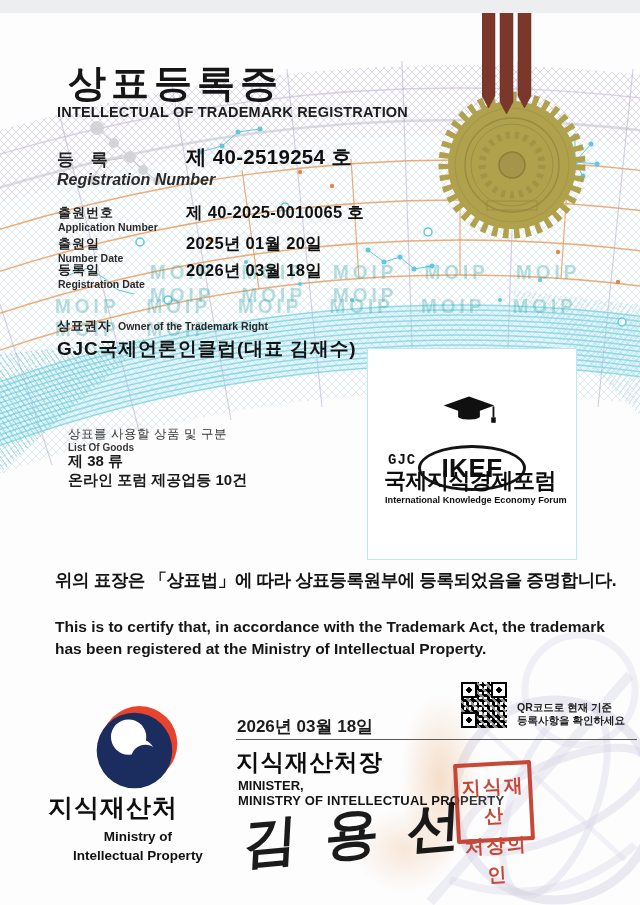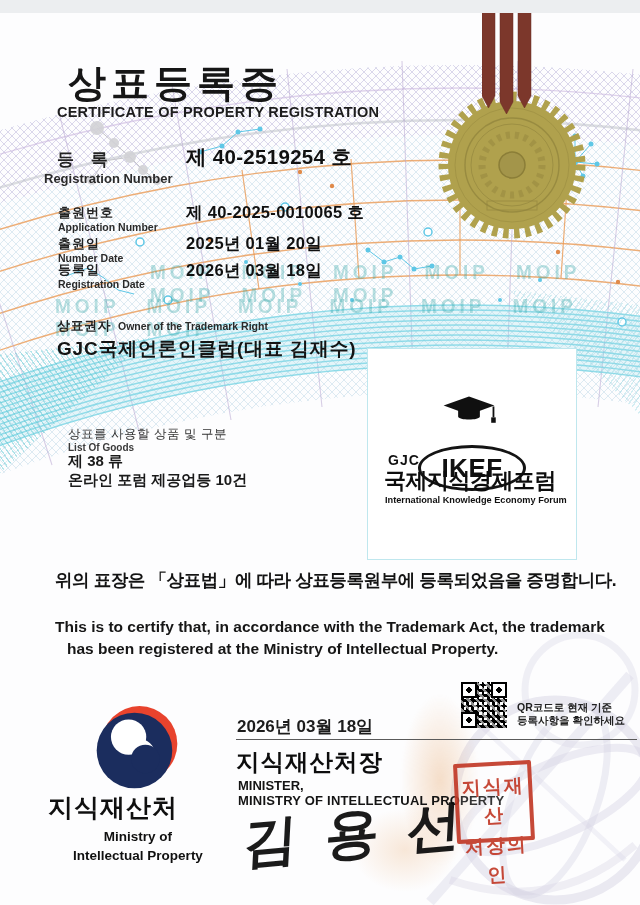--- a/index.html
+++ b/index.html
@@ -11,21 +11,21 @@
   .abs{position:absolute;}
   svg{display:block;}
   
   .title-ko{left:68px;top:58px;font-size:38px;font-weight:800;letter-spacing:5px;color:#161616;}
   .title-en{left:57px;top:104px;font-size:14.5px;font-weight:800;letter-spacing:.2px;color:#1d1d1d;}
   
   .lbl-ko{font-weight:800;color:#222;}
   .lbl-en{font-weight:700;color:#2a2a2a;}
   .val{font-weight:800;color:#101010;letter-spacing:.3px;}
   .f-reg-ko{left:57px;top:148px;font-size:17px;letter-spacing:6px;}
-  .f-reg-en{left:44px;top:171px;font-size:13px;}
+  .f-reg-en{left:57px;top:171px;font-size:16px;font-style:italic;}
   .f-reg-val{left:186px;top:143px;font-size:20.5px;}
   .f-app-ko{left:58px;top:204px;font-size:13px;letter-spacing:1px;}
   .f-app-en{left:58px;top:221px;font-size:10.5px;}
   .f-app-val{left:186px;top:202px;font-size:16.5px;}
   .f-fil-ko{left:58px;top:235px;font-size:13px;letter-spacing:1px;}
   .f-fil-en{left:58px;top:252px;font-size:10.5px;}
   .f-fil-val{left:186px;top:233px;font-size:16.5px;}
   .f-rdt-ko{left:58px;top:261px;font-size:13px;letter-spacing:1px;}
   .f-rdt-en{left:58px;top:278px;font-size:10.5px;}
   .f-rdt-val{left:186px;top:260px;font-size:16.5px;}
@@ -37,27 +37,27 @@
   
   .goods-ko{left:68px;top:426px;font-size:12.5px;font-weight:400;color:#333;letter-spacing:.5px;}
   .goods-en{left:68px;top:442px;font-size:10px;font-weight:700;color:#3a3a3a;}
   .goods-class{left:68px;top:452px;font-size:15px;font-weight:700;}
   .goods-items{left:68px;top:471px;font-size:15px;font-weight:800;}
   
   .tm-box{left:367px;top:348px;width:208px;height:210px;background:#fff;border:1.5px solid #bfe7ee;}
   .tm-box .cap{position:absolute;left:72px;top:46px;}
   .tm-oval{position:absolute;left:50px;top:74px;width:102px;height:40px;border:3.2px solid #141414;border-radius:50%;
     display:flex;align-items:center;justify-content:center;font-size:26px;font-weight:800;letter-spacing:.5px;color:#101010;margin-top:22px;}
-  .tm-gjc{position:absolute;left:20px;top:103px;font-size:14px;font-weight:800;letter-spacing:1px;color:#101010;}
+  .tm-gjc{position:absolute;left:20px;top:103px;font-size:14px;font-weight:800;letter-spacing:1px;color:#101010;font-family:Liberation Mono, monospace;}
   .tm-name-ko{position:absolute;left:16px;top:117px;font-size:22px;font-weight:800;letter-spacing:-.5px;color:#0d0d0d;}
   .tm-name-en{position:absolute;left:17px;top:146px;font-size:9.2px;font-weight:700;color:#111;}
   
   .st-ko{left:55px;top:568px;font-size:17.5px;font-weight:800;letter-spacing:-.4px;color:#131313;}
   .st-en1{left:55px;top:618px;font-size:15.5px;font-weight:700;color:#161616;}
-  .st-en2{left:55px;top:640px;font-size:15.5px;font-weight:700;color:#161616;margin-left:12px;}
+  .st-en2{left:55px;top:640px;font-size:15.5px;font-weight:700;color:#161616;}
   
   .qr{left:461px;top:682px;width:46px;height:46px;background:
       repeating-linear-gradient(45deg,rgba(255,255,255,.55) 0 2.5px,transparent 2.5px 6px),
       repeating-linear-gradient(0deg,#000 0 2.6px,transparent 2.6px 5.2px),
       repeating-linear-gradient(90deg,#000 0 2.6px,#fff 2.6px 5.2px);}
   .qr .finder{position:absolute;width:12px;height:12px;border:2.6px solid #000;
       background:radial-gradient(circle,#000 0 2.6px,#fff 2.7px);}
   .qr .f-tl{left:0;top:0;} .qr .f-tr{right:0;top:0;} .qr .f-bl{left:0;bottom:0;}
   .qr-note{left:517px;top:701px;width:110px;font-size:10.5px;font-weight:700;line-height:13px;text-align:left;color:#222;}
   
@@ -253,21 +253,21 @@
   <svg class="abs" style="left:482px;top:0" width="62" height="120" viewBox="0 0 62 120">
     <path d="M0 0 H13 V96 L6.5 108 L0 96 Z" fill="#7c372b" stroke="#6a2f24" stroke-width=".5"></path>
     <path d="M18 0 H31 V102 L24.5 114 L18 102 Z" fill="#7c372b" stroke="#6a2f24" stroke-width=".5"></path>
     <path d="M36 0 H49 V96 L42.5 108 L36 96 Z" fill="#7c372b" stroke="#6a2f24" stroke-width=".5"></path>
   </svg>
 
   <div class="abs moip r1">MOIP MOIP MOIP MOIP MOIP MOIP MOIP MOIP</div>
   <div class="abs moip r2">MOIP MOIP MOIP MOIP MOIP MOIP MOIP MOIP</div>
 
   <div class="abs title-ko">상표등록증</div>
-  <div class="abs title-en">CERTIFICATE OF PROPERTY REGISTRATION</div>
+  <div class="abs title-en">INTELLECTUAL OF TRADEMARK REGISTRATION</div>
 
   <div class="abs lbl-ko f-reg-ko">등 록</div>
   <div class="abs lbl-en f-reg-en">Registration Number</div>
   <div class="abs val f-reg-val">제 40-2519254 호</div>
 
   <div class="abs lbl-ko f-app-ko">출원번호</div>
   <div class="abs lbl-en f-app-en">Application Number</div>
   <div class="abs val f-app-val">제 40-2025-0010065 호</div>
 
   <div class="abs lbl-ko f-fil-ko">출원일</div>

